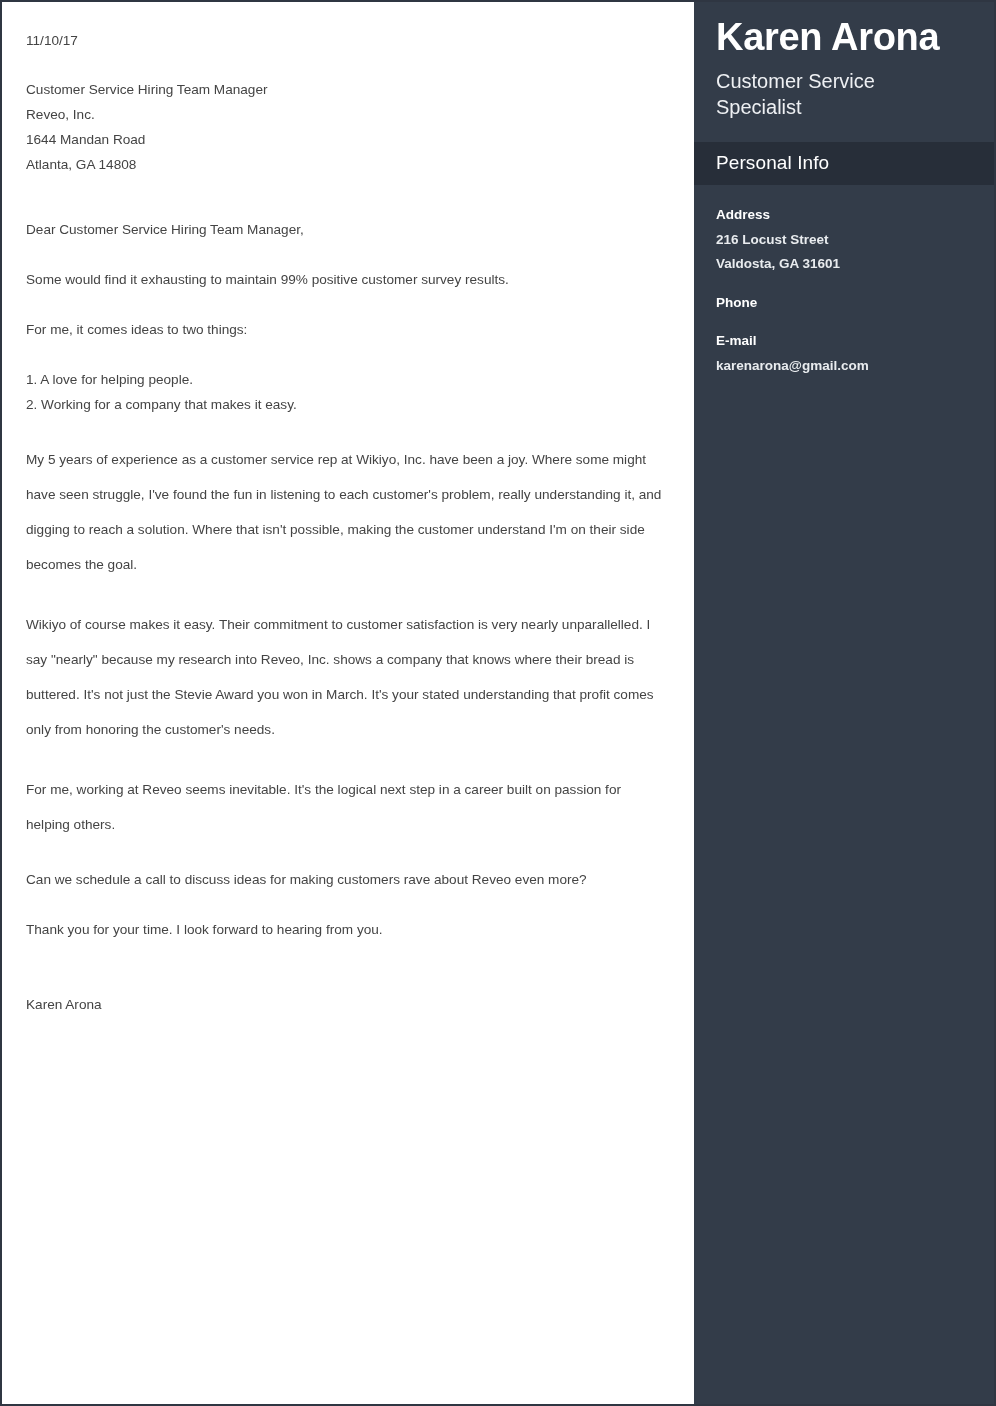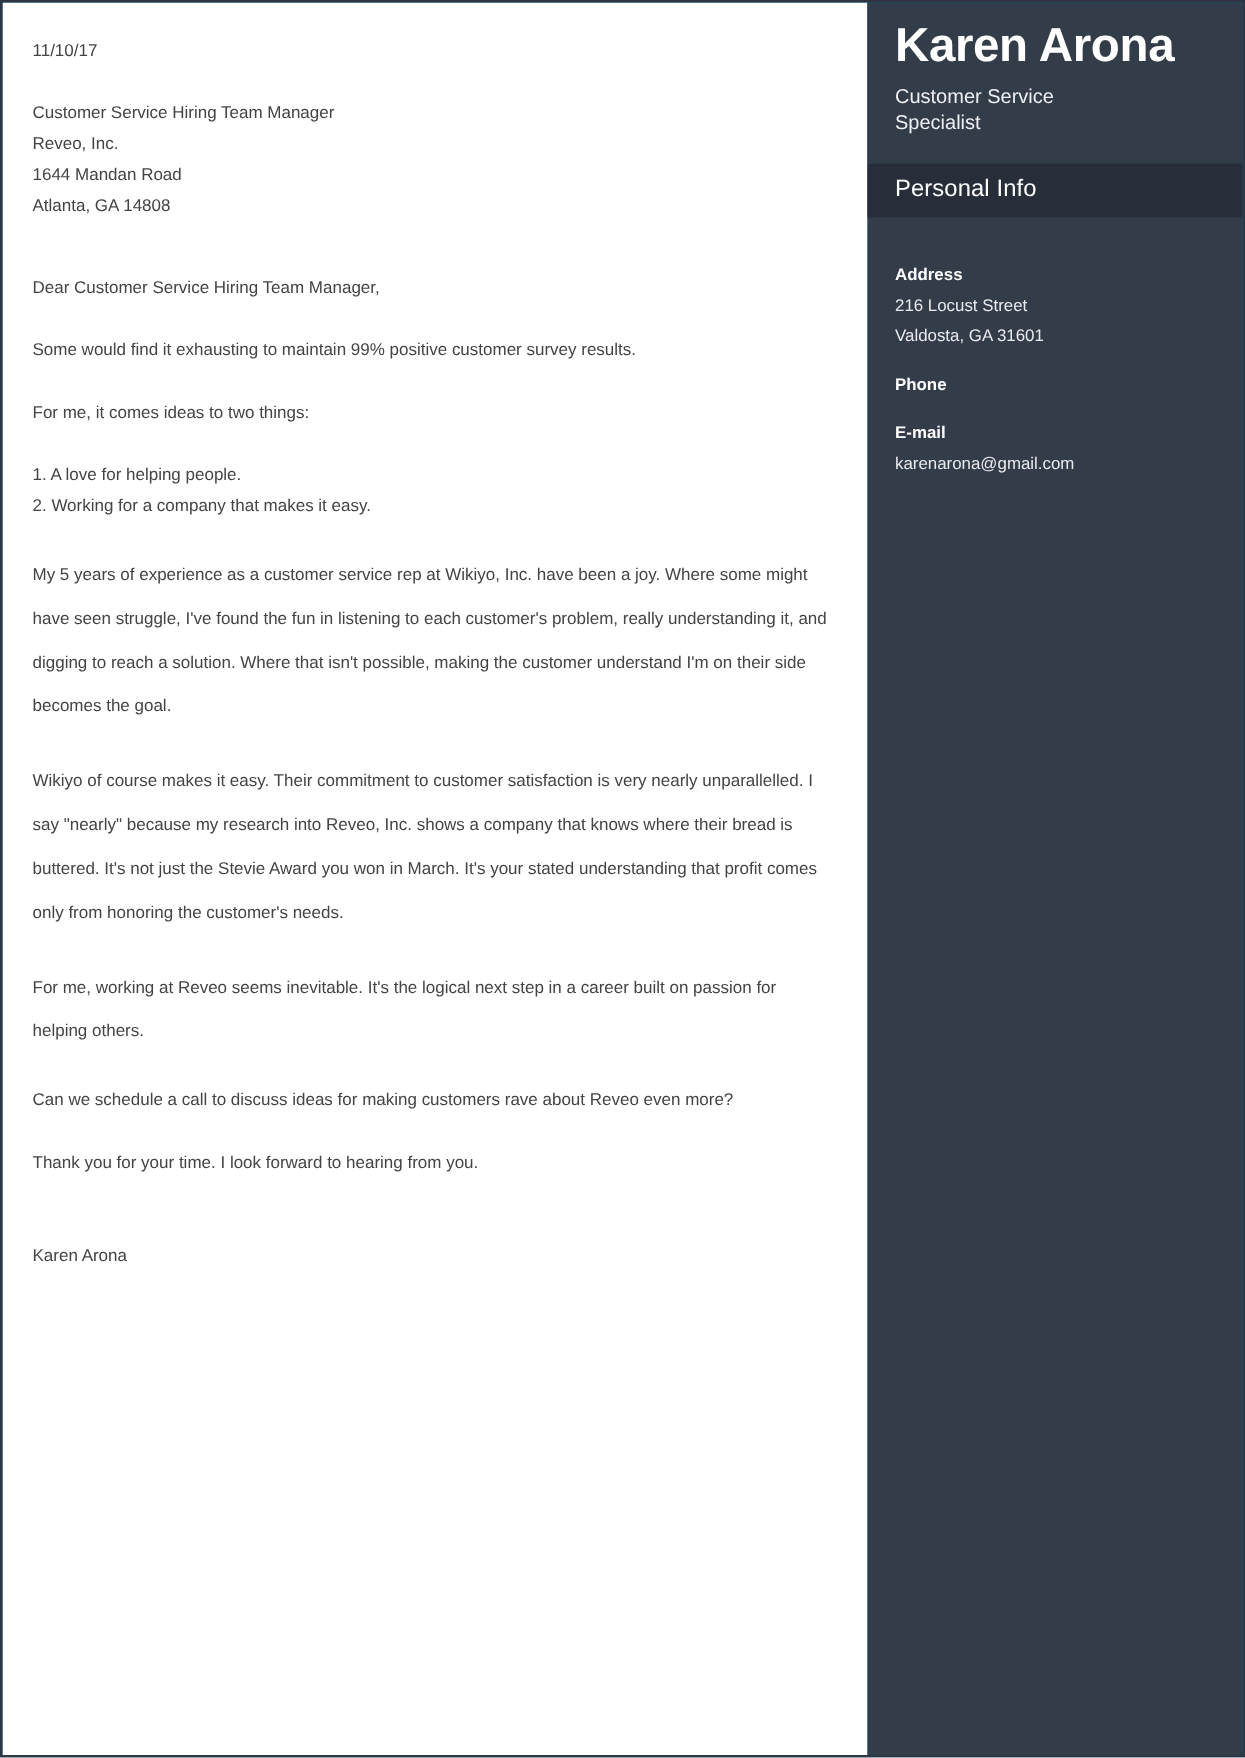--- a/index.html
+++ b/index.html
@@ -10,21 +10,21 @@
   body {
     font-family: "Liberation Sans", sans-serif;
     -webkit-font-smoothing: antialiased;
   }
 
   .page {
     position: relative;
     width: 996px;
     height: 1406px;
     box-sizing: border-box;
-    background: #0369a1;
+    background: #1d4ed8;
     border: 2px solid #2f3642;
     overflow: hidden;
     display: flex;
   }
 
   
   .letter {
     width: 692px;
     box-sizing: border-box;
     padding: 26px 28px 0 24px;
@@ -86,21 +86,21 @@
   .person-name {
     font-size: 38px;
     font-weight: bold;
     line-height: 1.05;
     letter-spacing: -0.3px;
     color: #ffffff;
     margin: 0;
   }
 
   .person-title {
-    font-size: 16px;
+    font-size: 20px;
     font-weight: normal;
     line-height: 1.3;
     color: #eef0f3;
     margin: 10px 0 0 0;
     max-width: 200px;
   }
 
   .section-bar {
     background: #272e39;
     padding: 10px 22px 11px 22px;
@@ -109,39 +109,38 @@
   .section-bar-title {
     font-size: 19px;
     font-weight: normal;
     color: #ffffff;
     margin: 0;
     letter-spacing: 0.1px;
   }
 
   .sidebar-body {
     padding: 20px 22px 0 22px;
-    margin-top: 16px;
   }
 
   .info-group {
     margin-bottom: 17px;
   }
   .info-group:last-child { margin-bottom: 0; }
 
   .info-label {
     font-size: 13.5px;
     font-weight: bold;
     color: #ffffff;
     line-height: 1.55;
     margin: 0 0 2px 0;
   }
 
   .info-value {
     font-size: 13.5px;
-    font-weight: normal;
+    font-weight: bold;
     color: #e9ecef;
     line-height: 1.78;
     margin: 0;
   }
 </style>
 </head>
 <body>
 
 <div class="page">
 

